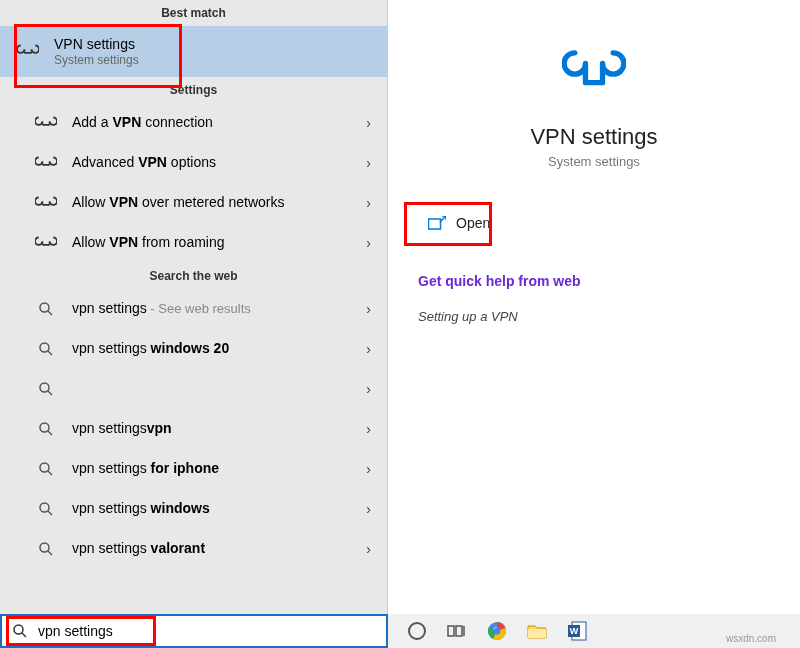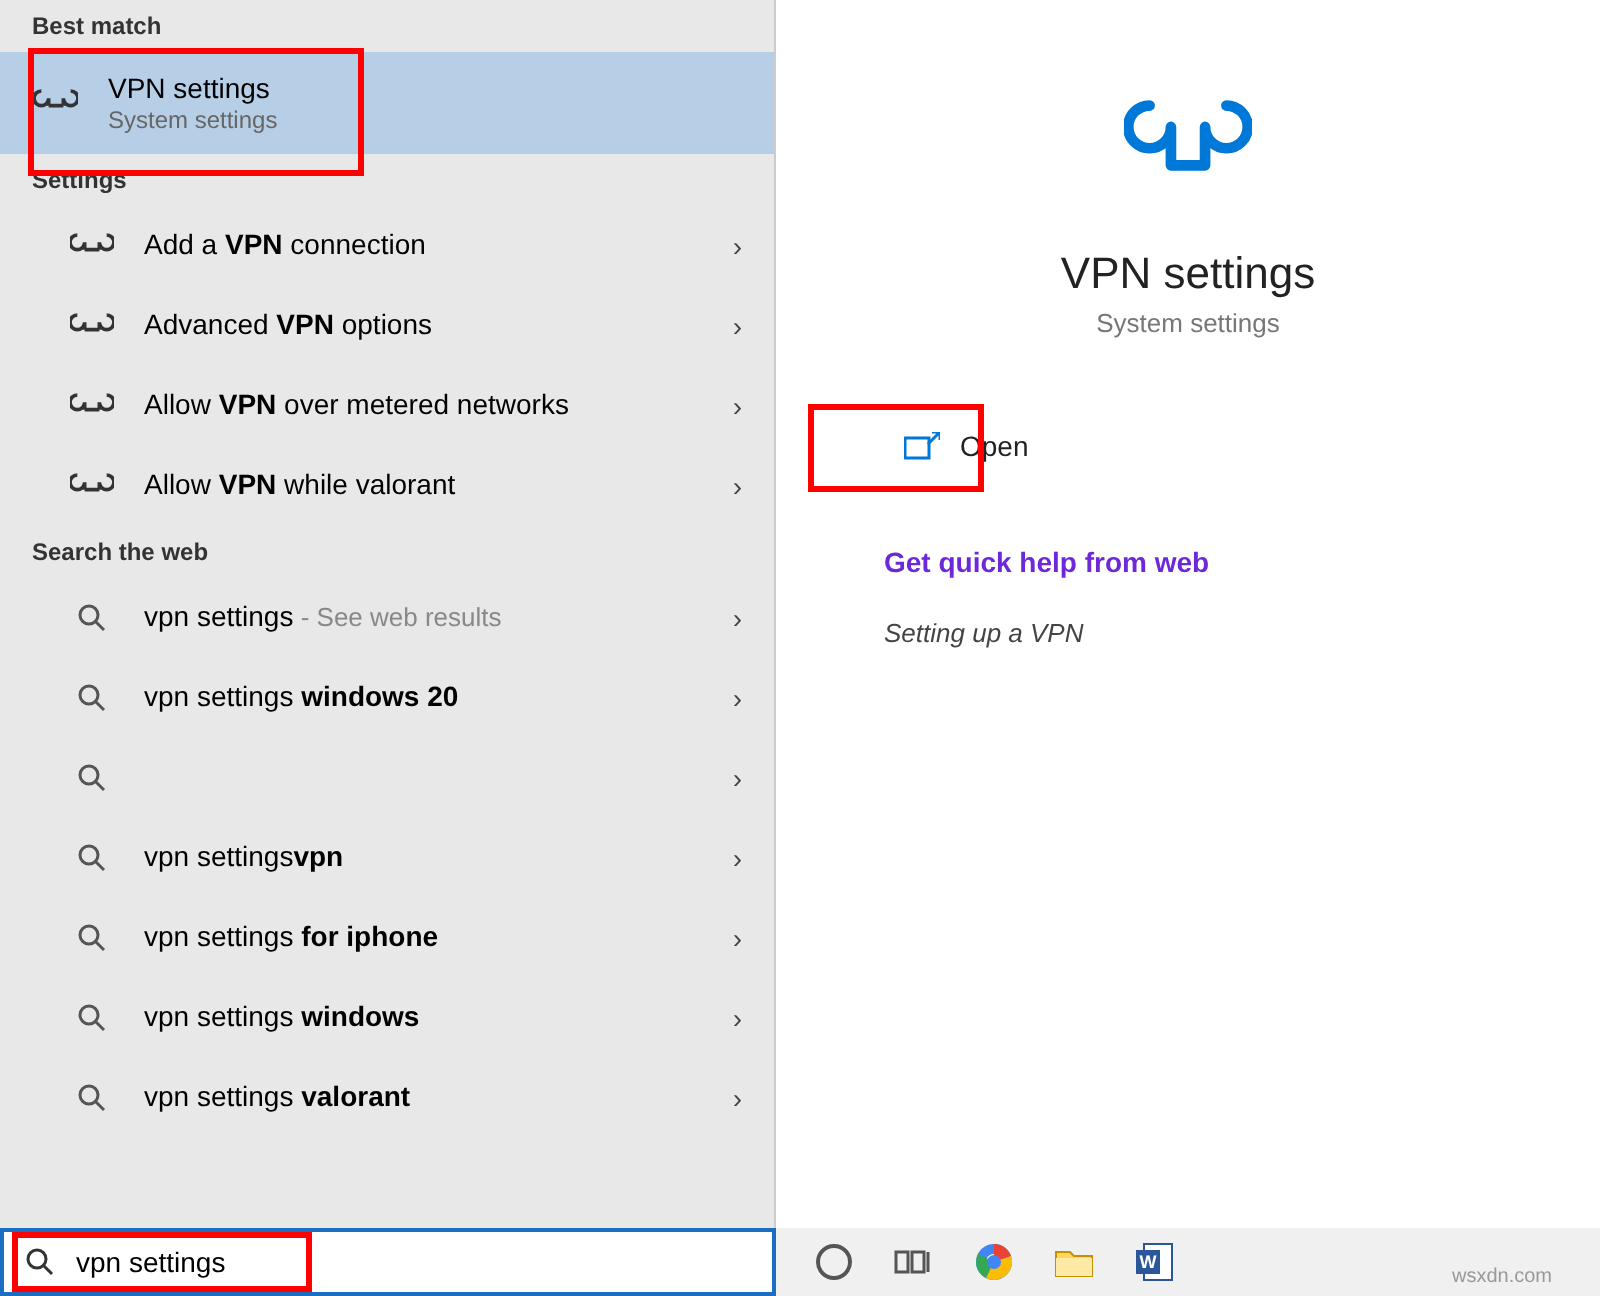--- a/index.html
+++ b/index.html
@@ -1,32 +1,32 @@
 <!DOCTYPE html>
 <html><head>
   <meta charset="utf-8">
   <style>
     * { margin: 0; padding: 0; box-sizing: border-box; font-family: "Segoe UI", sans-serif; }
     body { width: 800px; height: 648px; background: #fff; overflow: hidden; position: relative; }
     .container { display: flex; height: 614px; }
     .left-panel { width: 388px; background: #e8e8e8; display: flex; flex-direction: column; border-right: 1px solid #ccc; }
     .right-panel { flex: 1; background: #fff; padding-top: 24px; }
-    .section-header { font-size: 12px; font-weight: 600; padding: 6px 16px 6px 16px; color: #333; background:#e8e8e8; }
+    .section-header { font-size: 12px; font-weight: 600; padding: 6px 16px 6px 16px; color: #333; background:#e8e8e8;text-align:center; }
     .result-item { display: flex; align-items: center; padding: 8px 34px; position: relative; cursor: default; }
     .best-match-item { background: #b6cfe6; padding: 10px 16px; }
     .item-icon { width: 24px; height: 24px; margin-right: 14px; display: flex; align-items: center; justify-content: center; flex-shrink:0;}
     .item-text { flex: 1; }
     .item-title { font-size: 14px; color: #000; line-height: 1.2; }
     .item-subtitle { font-size: 12px; color: #666; margin-top: 0px; }
     .chevron { position: absolute; right: 16px; color: #444; font-size: 14px; }
     .right-panel-center { display: flex; flex-direction: column; align-items: center; padding: 0 20px; }
     .big-icon { width: 64px; height: 64px; margin: 16px 0 20px 0; }
     .right-title { font-size: 22px; font-weight: 400; color: #222; }
     .right-subtitle { font-size: 13px; color: #777; margin-top: 4px; margin-bottom: 40px; }
-    .actions { padding: 0 30px; margin-left: 24px; }
+    .actions { padding: 0 30px; }
     .open-btn { display: flex; align-items: center; gap: 10px; padding: 6px 10px; font-size: 14px; color: #222; cursor: pointer; }
     .open-icon { width: 18px; height: 14px; position: relative; }
     .help-header { font-size: 14px; font-weight: 600; margin: 36px 0 16px 0; color: #6d28d9; }
     .help-item { font-size: 13px; color: #444; padding:4px 0;font-style:italic; }
     .search-bar { position: absolute; bottom: 0; left: 0; width: 388px; height: 34px; background: #fff; border: 2px solid #1b6ec2; display: flex; align-items: center; padding: 0 10px; }
     .search-icon { width: 16px; height: 16px; margin-right: 10px; }
     .search-text { font-size: 14px; }
     .taskbar { position: absolute; bottom: 0; left: 388px; right: 0; height: 34px; background: #f0f0f0; display: flex; align-items: center; gap: 18px; padding-left: 18px; }
     .taskbar-icon { width: 22px; height: 22px; display:flex; align-items:center; justify-content:center; }
     .watermark { position: absolute; right: 24px; bottom: 4px; font-size: 10px; color: #999; }
@@ -92,21 +92,21 @@
         </div>
       <span class="chevron">›</span>
     </div>
     <div class="result-item">
       <div class="item-icon">
           <svg class="vpn-small" viewBox="0 0 24 16">
             <path fill="none" stroke="#333" stroke-width="2" d="M4 2 a4 4 0 1 0 4 4 M20 2 a4 4 0 1 1 -4 4 M8 6 v4 M16 6 v4 M8 10 h8"></path>
           </svg>
         </div>
       <div class="item-text">
-          <div class="item-title"><span>Allow </span><b>VPN</b><span> while valorant</span></div>
+          <div class="item-title"><span>Allow </span><b>VPN</b><span> from roaming</span></div>
         </div>
       <span class="chevron">›</span>
     </div>
 
     <div class="section-header">Search the web</div>
 
     <div class="result-item">
       <div class="item-icon">
           <svg width="16" height="16" viewBox="0 0 16 16">
             <circle cx="6.5" cy="6.5" r="4.5" fill="none" stroke="#555" stroke-width="1.5"></circle>

